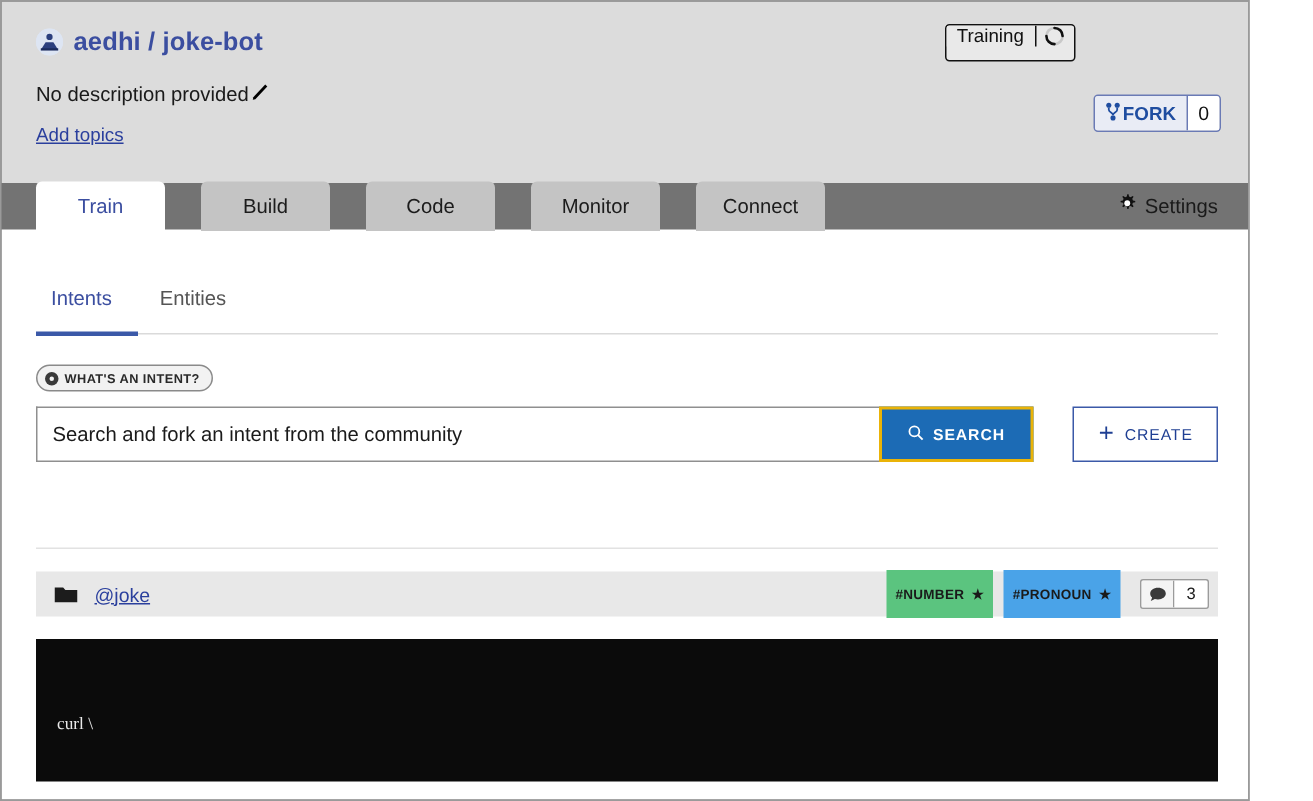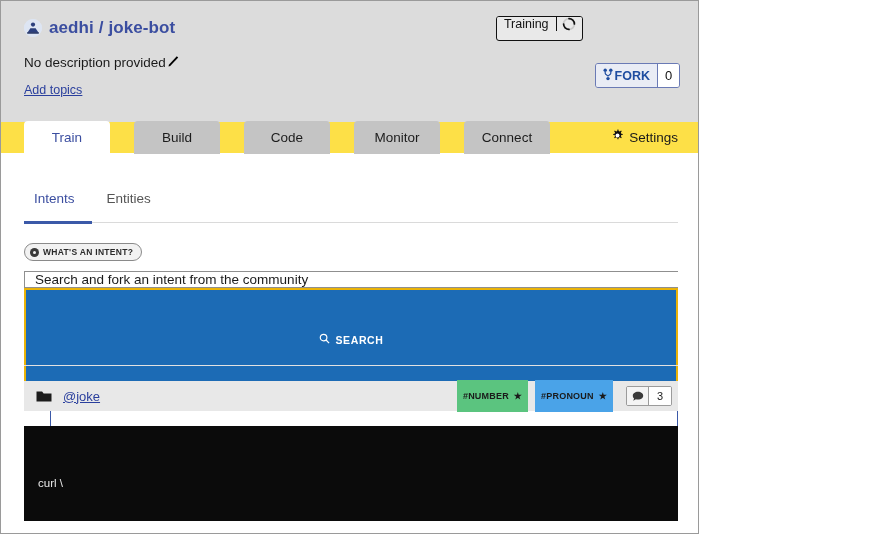--- a/index.html
+++ b/index.html
@@ -6,22 +6,22 @@
   * { box-sizing: border-box; }
   html, body {
     margin: 0; padding: 0;
     width: 875px; height: 534px;
     overflow: hidden;
     font-family: "Liberation Sans", sans-serif;
     background: #ffffff;
   }
   #page {
     position: relative;
-    width: 699px; height: 534px;
-    background: #fde047;
+    width: 833px; height: 534px;
+    background: #737373;
     border: 1px solid #9a9a9a;
     overflow: hidden;
   }
 
   
   .topbar {
     position: absolute;
     left: 0; top: 0; right: 0;
     height: 121px;
     background: #dcdcdc;
@@ -231,21 +231,21 @@
     width: 3px; height: 3px;
     border-radius: 50%;
     background: #f2f2f2;
   }
 
   
   .search-row {
     position: absolute;
     left: 23px; top: 118px; right: 20px;
     height: 37px;
-    display: flex; align-items: stretch; flex-direction: column;
+    display: flex; align-items: stretch;
   }
   .search-input {
     flex: 1 1 auto;
     border: 1px solid #8f8f8f;
     border-right: none;
     background: #ffffff;
     padding: 0 10px;
     font-size: 13.5px;
     color: #1a1a1a;
     font-family: "Liberation Sans", sans-serif;
@@ -378,21 +378,21 @@
     background: #ffffff;
   }
 
   
   .codeblock {
     position: absolute;
     left: 23px; top: 273px; right: 20px; bottom: 12px;
     background: #0b0b0b;
     padding: 10px 0 4px 0;
     overflow: hidden;
-    font-family: Liberation Sans, sans-serif;
+    font-family: Liberation Serif, serif;
     font-size: 11.5px;
     line-height: 19px;
     white-space: pre;
     color: #e6e6e6;
   }
   .codeline { padding-left: 14px; }
   .tok-cmd { color: #eaeaea; }
 </style>
 </head>
 <body>

